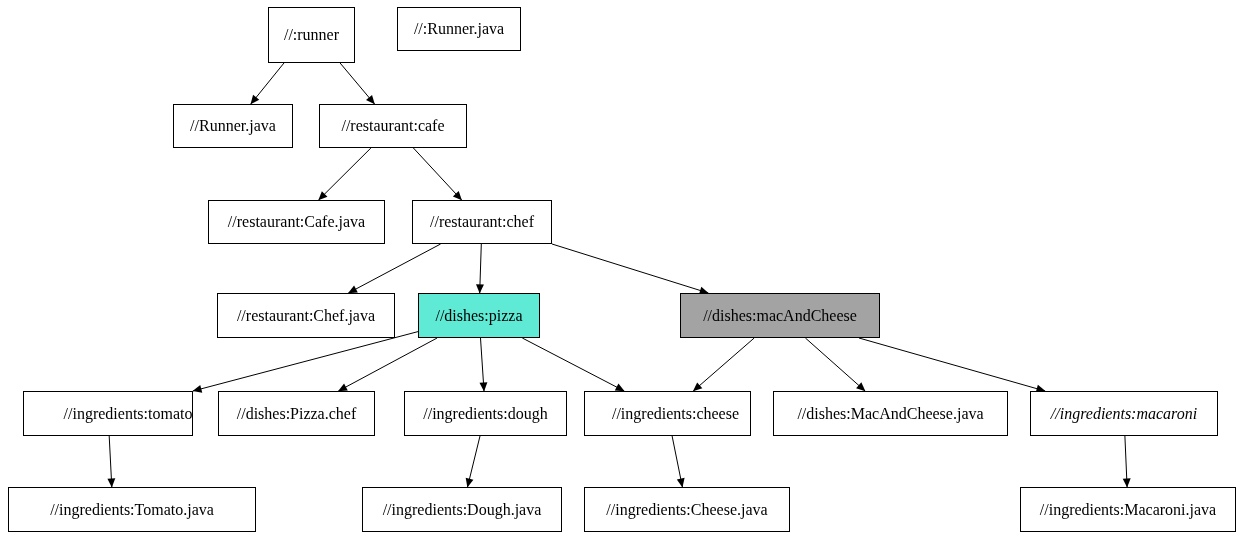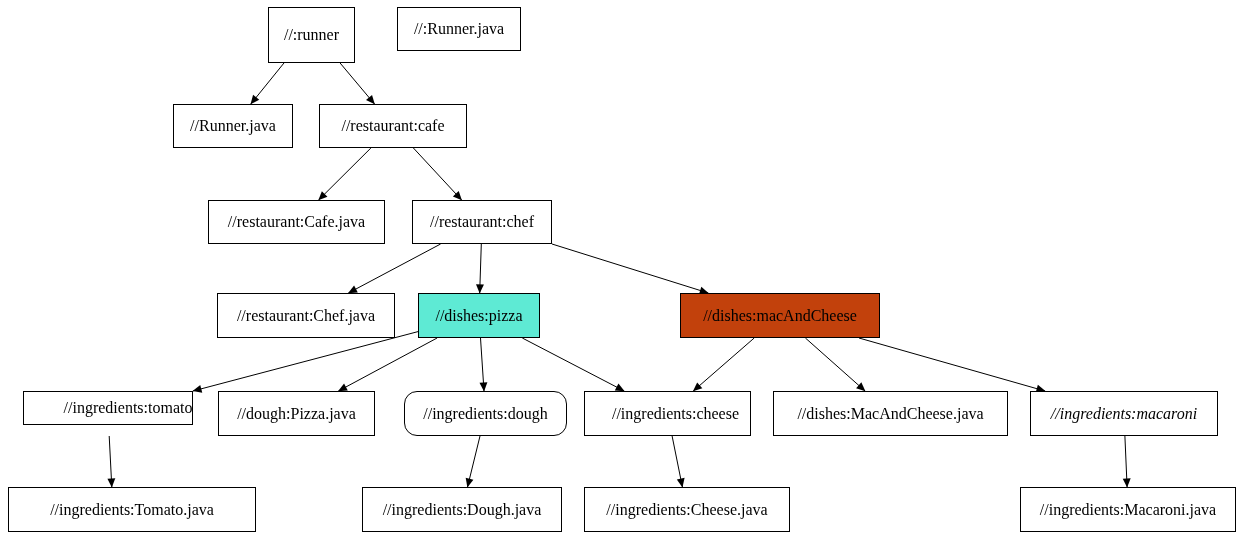--- a/index.html
+++ b/index.html
@@ -69,24 +69,24 @@
   </svg>
   <div id="node-layer">
       <div class="node" style="left: 268px; top: 7px; width: 87px; height: 56px; border-color: rgb(0, 0, 0); background: rgb(255, 255, 255);">//:runner</div>
       <div class="node" style="left: 378px; top: 7px; width: 124px; height: 44px; border-color: rgb(0, 0, 0); background: rgb(255, 255, 255); margin-left: 19px;">//:Runner.java</div>
       <div class="node" style="left: 173px; top: 104px; width: 120px; height: 44px; border-color: rgb(0, 0, 0); background: rgb(255, 255, 255);">//Runner.java</div>
       <div class="node" style="left: 319px; top: 104px; width: 148px; height: 44px; border-color: rgb(0, 0, 0); background: rgb(255, 255, 255);">//restaurant:cafe</div>
       <div class="node" style="left: 208px; top: 200px; width: 177px; height: 44px; border-color: rgb(0, 0, 0); background: rgb(255, 255, 255);">//restaurant:Cafe.java</div>
       <div class="node" style="left: 412px; top: 200px; width: 140px; height: 44px; border-color: rgb(0, 0, 0); background: rgb(255, 255, 255);">//restaurant:chef</div>
       <div class="node" style="left: 217px; top: 293px; width: 178px; height: 45px; border-color: rgb(0, 0, 0); background: rgb(255, 255, 255);">//restaurant:Chef.java</div>
       <div class="node" style="left: 418px; top: 293px; width: 122px; height: 45px; border-color: rgb(0, 0, 0); background: #5eead4;">//dishes:pizza</div>
-      <div class="node" style="left: 680px; top: 293px; width: 200px; height: 45px; border-color: rgb(0, 0, 0); background: #c2410c;">//dishes:macAndCheese</div>
-      <div class="node" style="left: 23px; top: 391px; width: 170px; height: 34px; border-color: rgb(0, 0, 0); background: rgb(255, 255, 255); padding-left: 40px;">//ingredients:tomato</div>
-      <div class="node" style="left: 218px; top: 391px; width: 157px; height: 45px; border-color: rgb(0, 0, 0); background: rgb(255, 255, 255);">//dough:Pizza.java</div>
-      <div class="node" style="left: 404px; top: 391px; width: 163px; height: 45px; border-color: rgb(0, 0, 0); background: rgb(255, 255, 255); border-radius: 13px;">//ingredients:dough</div>
+      <div class="node" style="left: 680px; top: 293px; width: 200px; height: 45px; border-color: rgb(0, 0, 0); background: #a3a3a3;">//dishes:macAndCheese</div>
+      <div class="node" style="left: 23px; top: 391px; width: 170px; height: 45px; border-color: rgb(0, 0, 0); background: rgb(255, 255, 255); padding-left: 40px;">//ingredients:tomato</div>
+      <div class="node" style="left: 218px; top: 391px; width: 157px; height: 45px; border-color: rgb(0, 0, 0); background: rgb(255, 255, 255);">//dishes:Pizza.chef</div>
+      <div class="node" style="left: 404px; top: 391px; width: 163px; height: 45px; border-color: rgb(0, 0, 0); background: rgb(255, 255, 255);">//ingredients:dough</div>
       <div class="node" style="left: 584px; top: 391px; width: 167px; height: 45px; border-color: rgb(0, 0, 0); background: rgb(255, 255, 255); padding-left: 16px;">//ingredients:cheese</div>
       <div class="node" style="left: 773px; top: 391px; width: 235px; height: 45px; border-color: rgb(0, 0, 0); background: rgb(255, 255, 255);">//dishes:MacAndCheese.java</div>
       <div class="node" style="left: 1030px; top: 391px; width: 188px; height: 45px; border-color: rgb(0, 0, 0); background: rgb(255, 255, 255); font-style: italic;">//ingredients:macaroni</div>
       <div class="node" style="left: 8px; top: 487px; width: 248px; height: 45px; border-color: rgb(0, 0, 0); background: rgb(255, 255, 255);">//ingredients:Tomato.java</div>
       <div class="node" style="left: 362px; top: 487px; width: 200px; height: 45px; border-color: rgb(0, 0, 0); background: rgb(255, 255, 255);">//ingredients:Dough.java</div>
       <div class="node" style="left: 584px; top: 487px; width: 206px; height: 45px; border-color: rgb(0, 0, 0); background: rgb(255, 255, 255);">//ingredients:Cheese.java</div>
       <div class="node" style="left: 1020px; top: 487px; width: 216px; height: 45px; border-color: rgb(0, 0, 0); background: rgb(255, 255, 255);">//ingredients:Macaroni.java</div>
     </div>
 </div>
 

